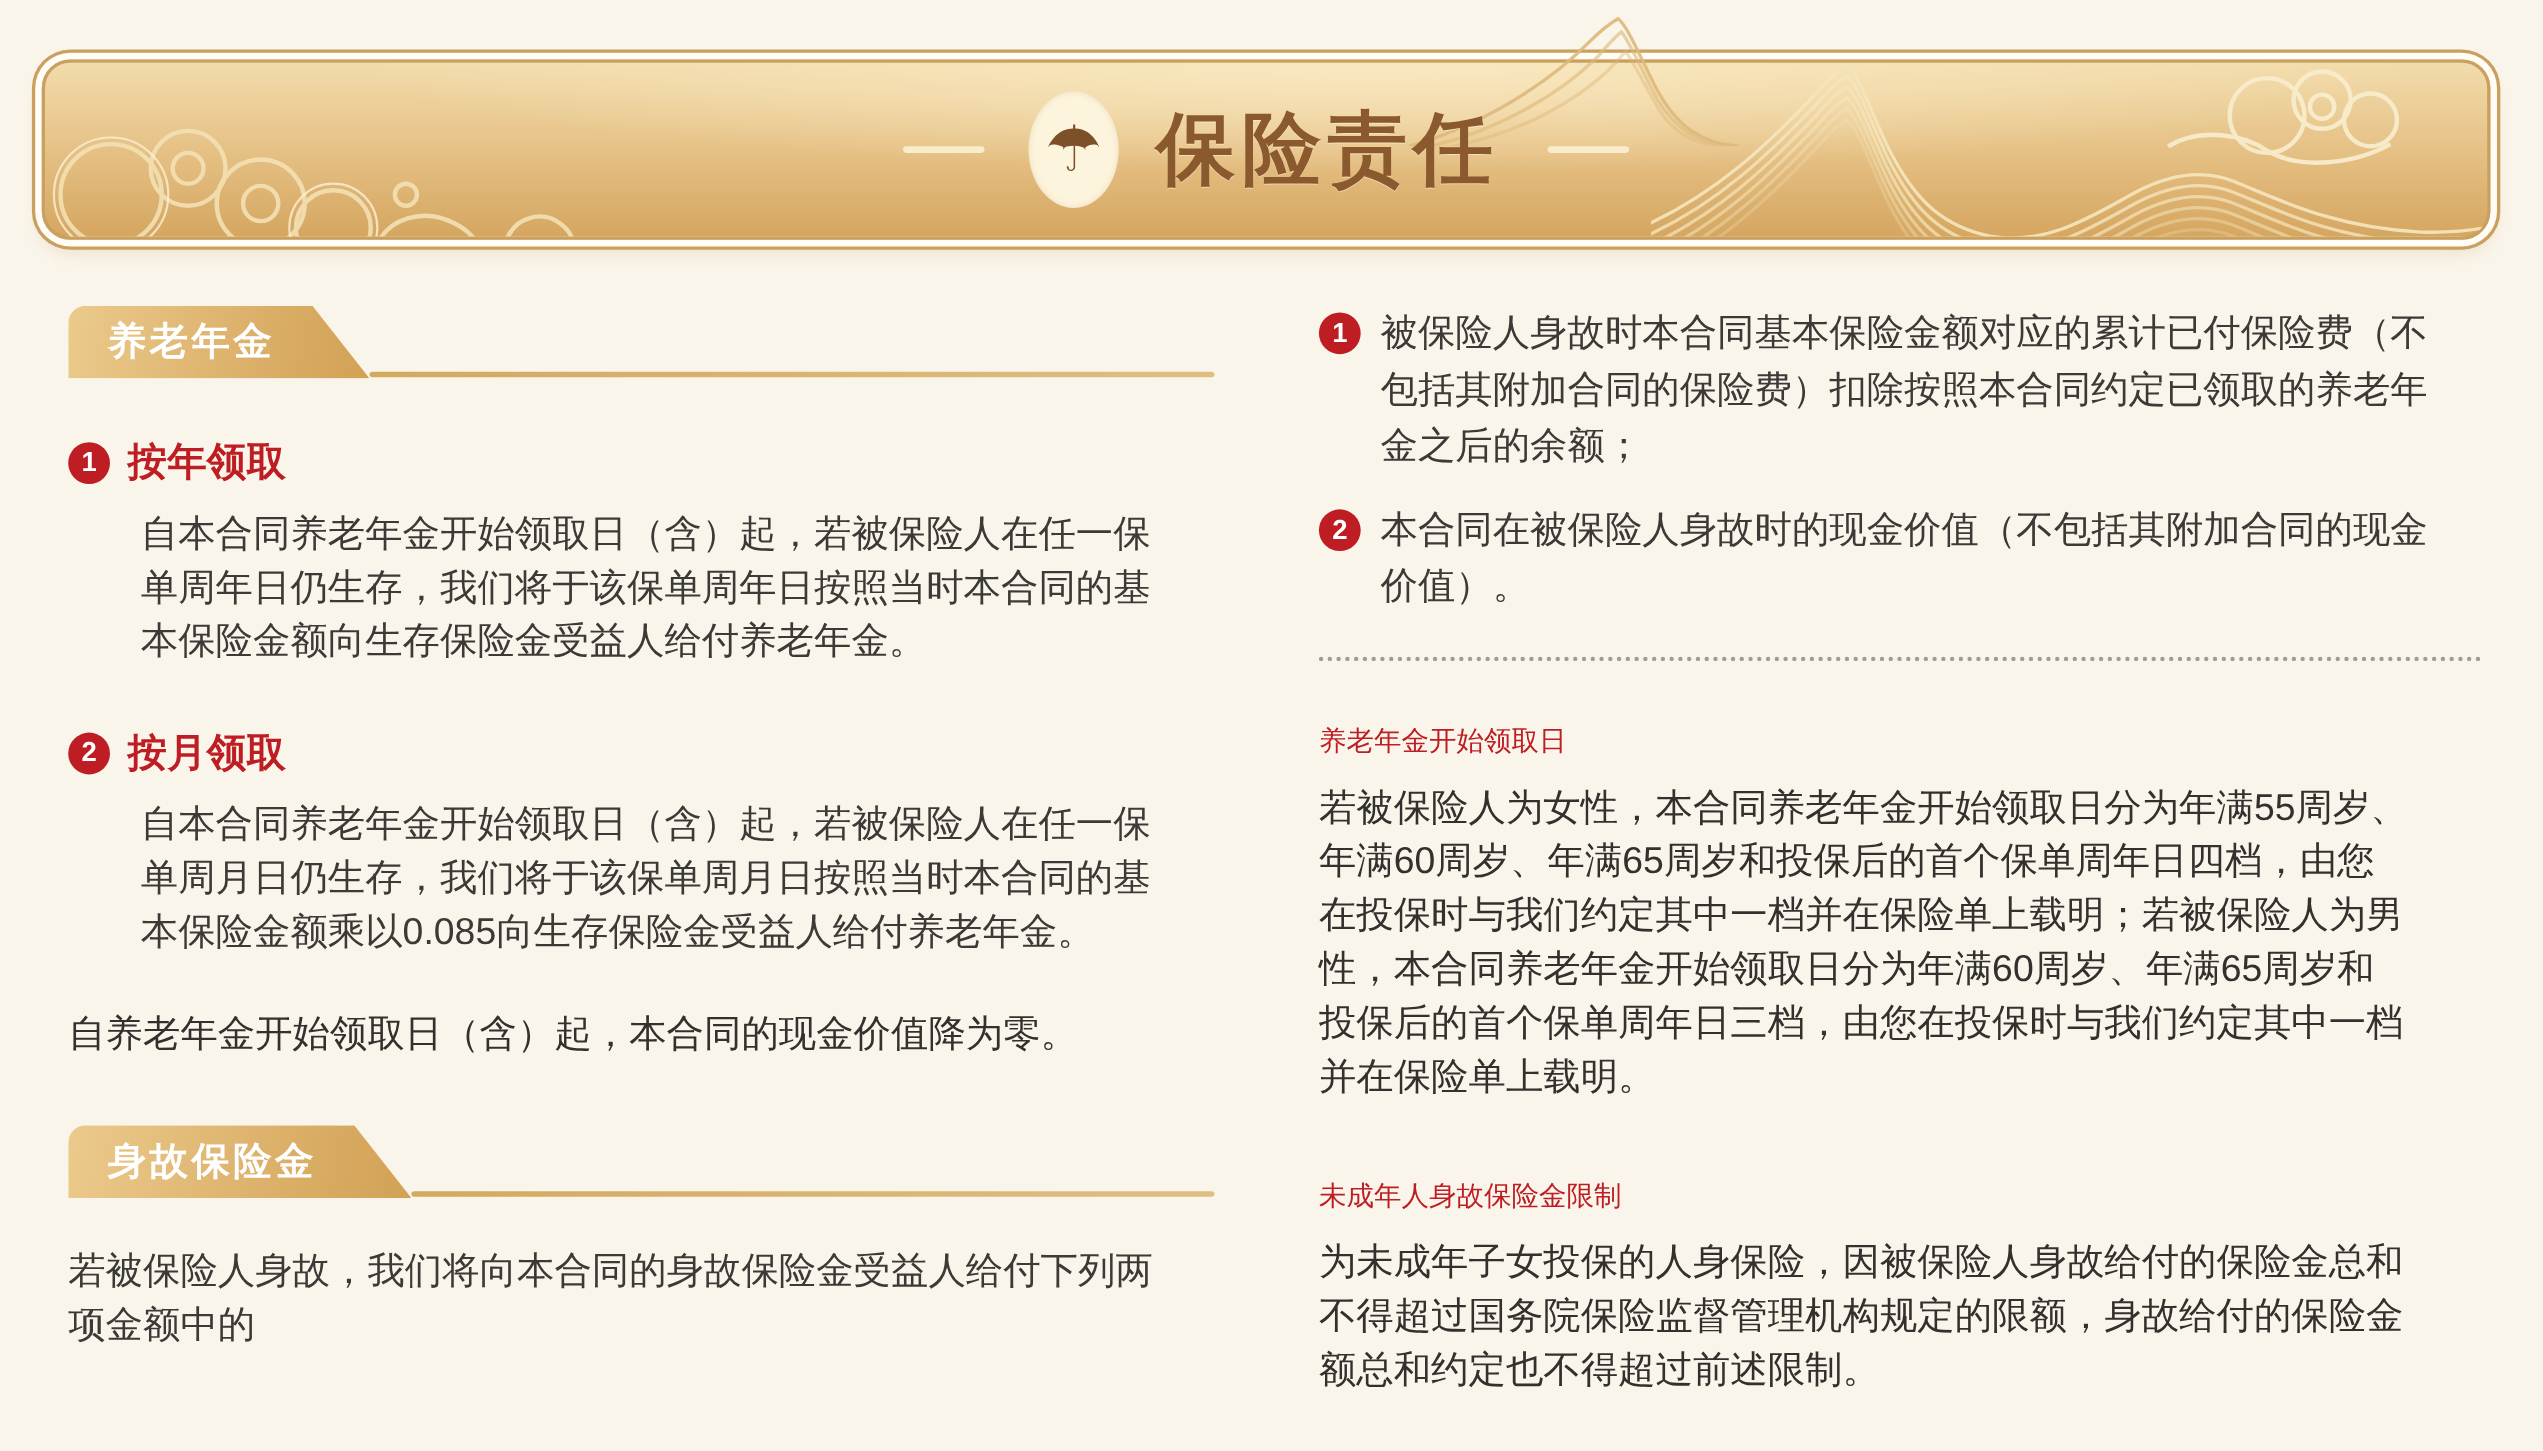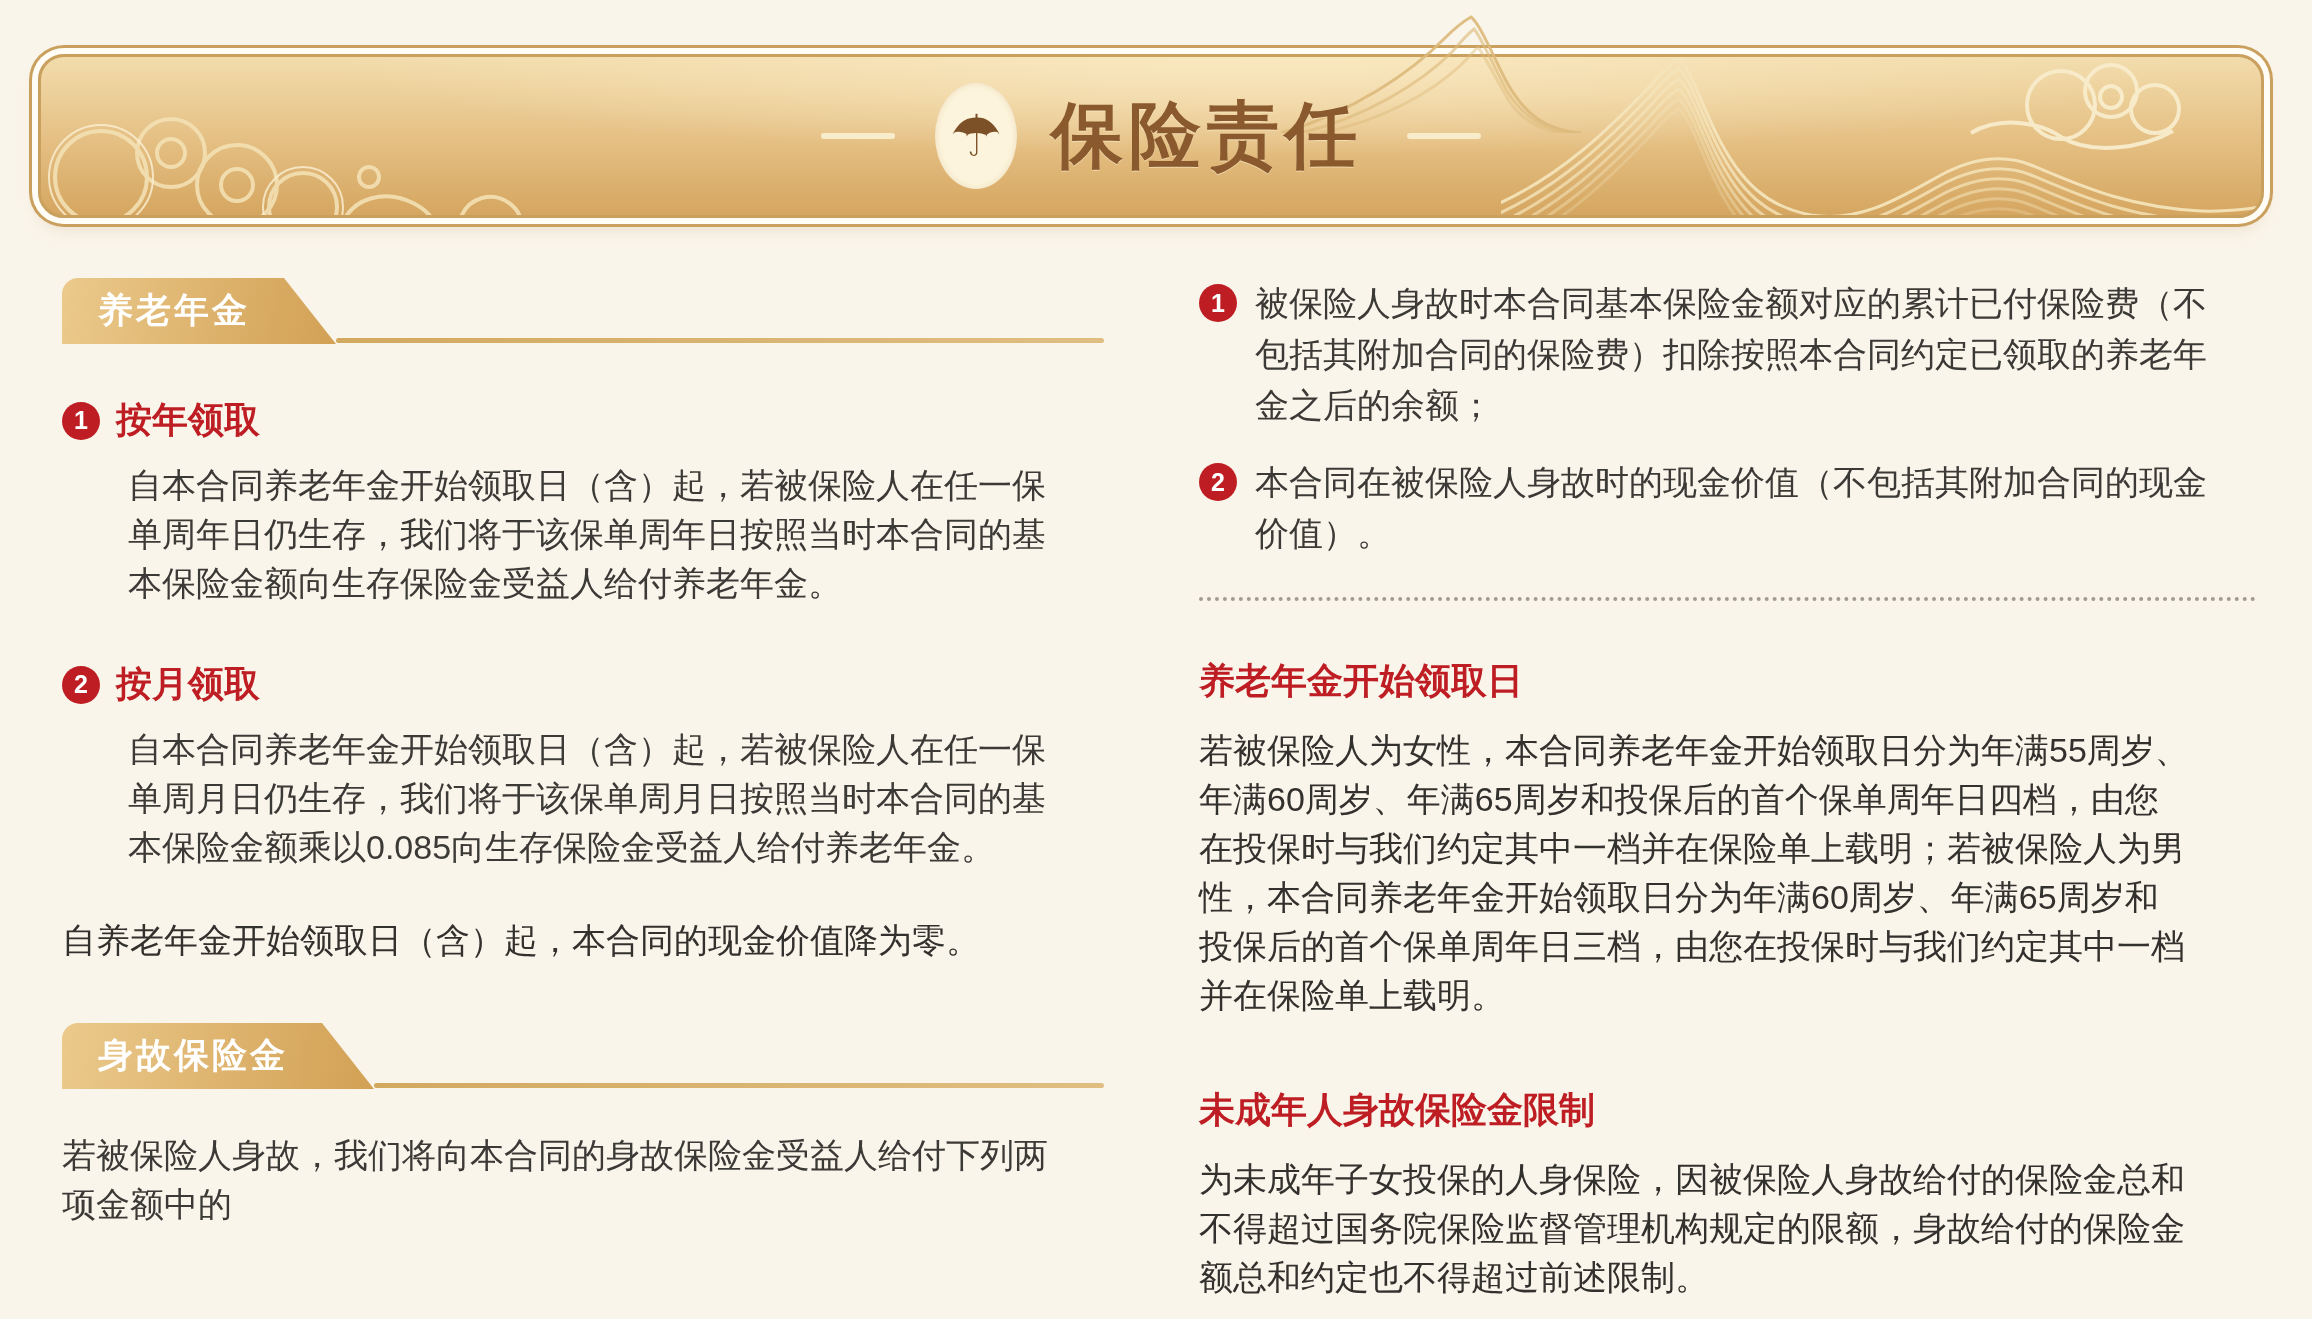--- a/index.html
+++ b/index.html
@@ -72,21 +72,21 @@
   .badge-row.second{margin-top:58px;}
   .death-intro{margin-top:42px;}
   
   .r-item{display:flex;gap:18px;}
   .r-item + .r-item{margin-top:26px;}
   .r-item .num-circle{margin-top:6px;}
   .r-item .body-text{flex:1;line-height:51px;}
   .h-divider{border-top:4px dotted var(--dot);margin-top:38px;}
   .subsection{margin-top:56px;}
   .subsection.second{margin-top:66px;}
-  .sub-title{font-size:36px;font-weight:700;color:var(--red);}
+  .sub-title{font-size:25px;font-weight:400;color:var(--red);}
   .sub-body{margin-top:20px;font-weight:400;color:var(--text-bold);}
 </style>
 </head>
 <body>
 
 <div class="banner">
   <div class="banner-clip">
 
     <svg class="banner-deco deco-left" width="620" height="164" viewBox="0 0 620 164" fill="none">
       <g stroke="#F3E0B4" stroke-width="4" opacity="0.9">

